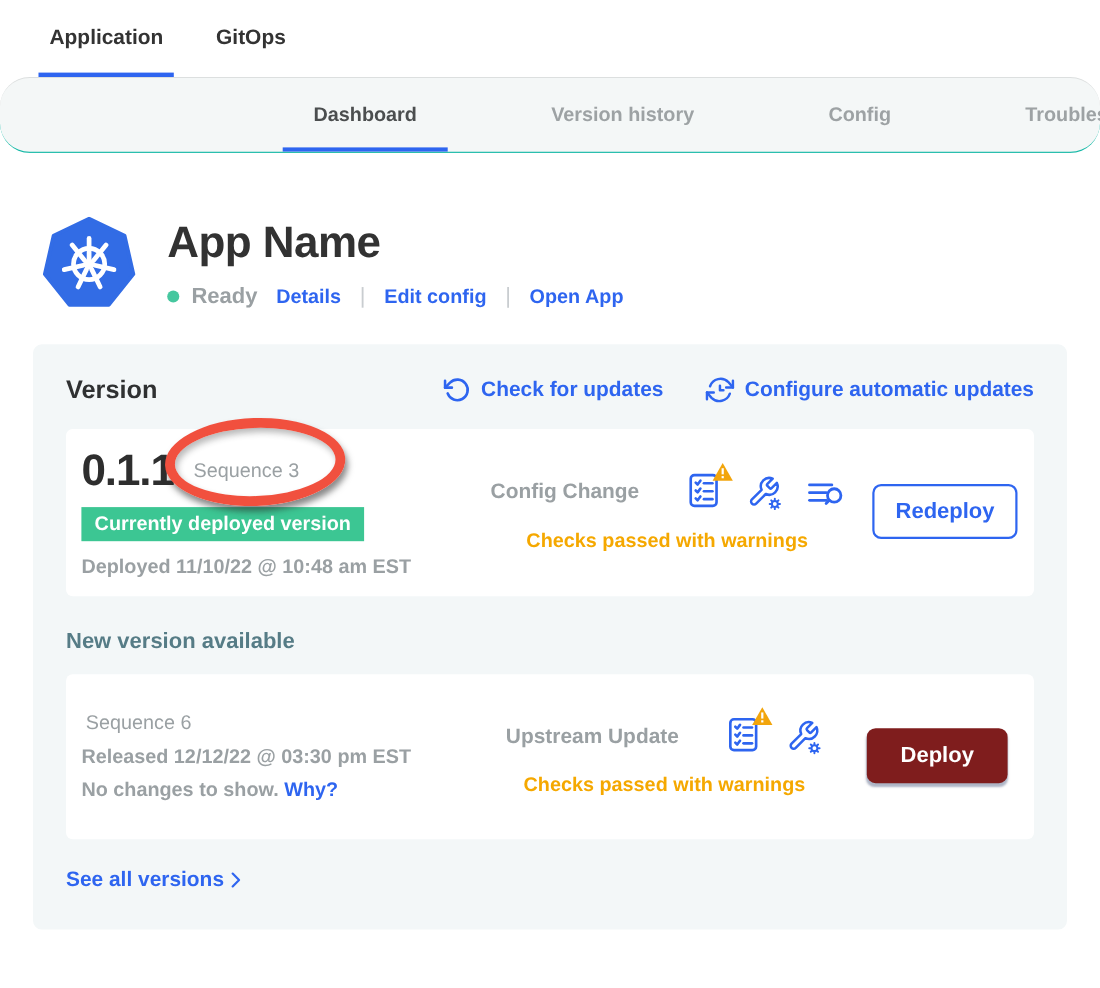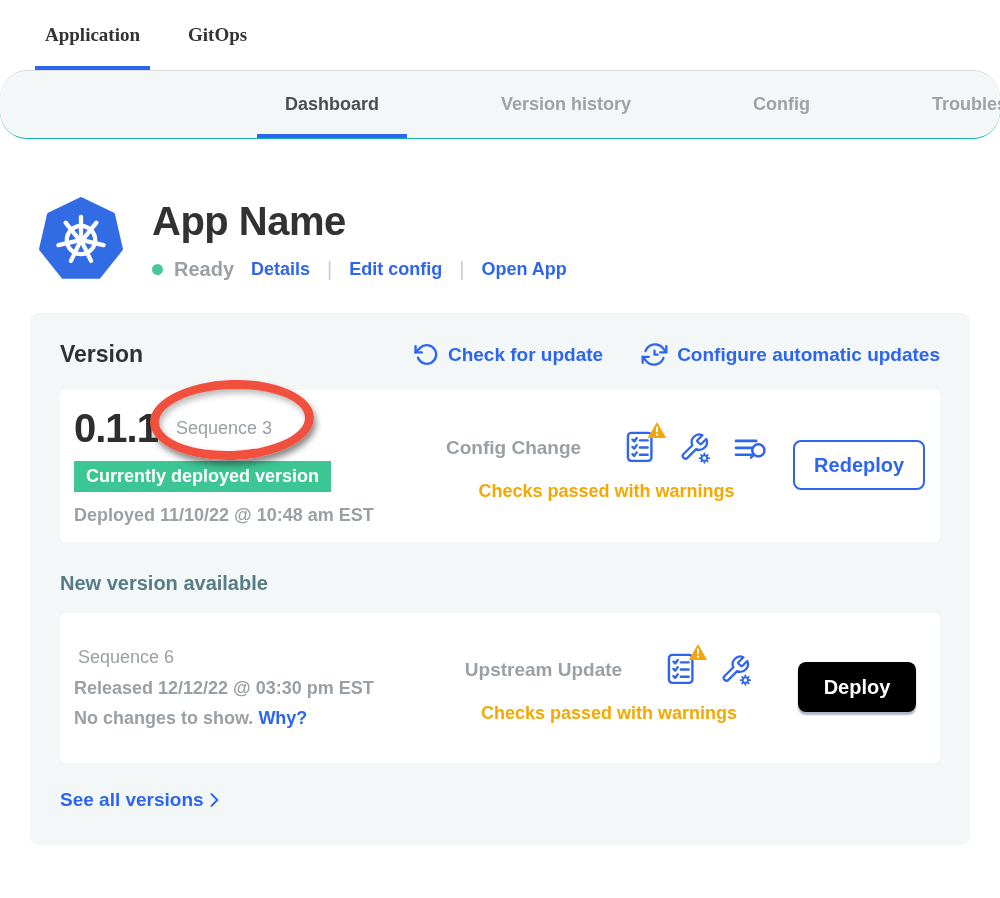--- a/index.html
+++ b/index.html
@@ -16,21 +16,21 @@
   html,body{background:#fff;}
   body{
     width:1000px;height:898px;overflow:hidden;
     font-family:"Liberation Sans","DejaVu Sans",sans-serif;
     color:var(--dark);
   }
 
   
   .topnav{height:70px;display:flex;align-items:center;padding-left:45px;gap:48px;background:#fff;}
   .topnav-item{position:relative;height:100%;display:flex;align-items:center;
-    font-size:19px;font-weight:700;color:#333;cursor:pointer;white-space:nowrap;font-family:Liberation Serif, serif;}
+    font-size:19px;font-weight:700;color:#333;cursor:pointer;white-space:nowrap;}
   .topnav-item.active::after{content:"";position:absolute;left:-10px;right:-10px;bottom:0;height:4px;background:var(--blue);}
 
   
   .subnav{height:69px;background:#f4f7f7;border-top:1px solid #dcdfdf;border-bottom:1px solid #14b8a6;
     display:flex;align-items:stretch;padding-left:285px;gap:122px;white-space:nowrap;overflow:hidden;border-radius:27px;}
   .subnav-tab{position:relative;display:flex;align-items:center;font-size:18px;font-weight:600;
     color:#9da2a4;cursor:pointer;}
   .subnav-tab.active{color:#4b4e4f;font-weight:700;}
   .subnav-tab.active::after{content:"";position:absolute;left:-28px;right:-28px;bottom:0;height:4px;background:var(--blue);}
 
@@ -65,21 +65,21 @@
 
   .vcard-right{flex:1;display:flex;align-items:center;gap:26px;}
   .checks-block{flex:1;display:flex;flex-direction:column;align-items:center;gap:13px;}
   .checks-row{display:flex;align-items:center;gap:44px;}
   .source-label{font-size:19px;font-weight:700;color:var(--gray);white-space:nowrap;}
   .icon-group{display:flex;align-items:center;gap:22px;}
   .warning-text{font-size:18px;font-weight:700;color:var(--orange);white-space:nowrap;}
 
   .btn{font-family:inherit;font-size:20px;font-weight:700;border-radius:8px;cursor:pointer;height:50px;}
   .btn-outline{width:132px;background:#fff;border:2px solid var(--blue);color:var(--blue);}
-  .btn-solid{width:118px;background:#000000;border:none;color:#fff;box-shadow:0 3px 2px rgba(20,40,90,.35);}
+  .btn-solid{width:128px;background:#7f1d1d;border:none;color:#fff;box-shadow:0 3px 2px rgba(20,40,90,.35);}
 
   .new-heading{margin-top:30px;font-size:20px;font-weight:700;color:var(--teal);}
   .see-all{margin-top:26px;display:flex;align-items:center;color:var(--blue);
     font-size:19px;font-weight:700;cursor:pointer;}
 
   
   .annotation-ellipse{position:absolute;left:90px;top:-10px;width:164px;height:80px;
     border:9px solid var(--red);border-radius:50%;transform:rotate(-2deg);
     box-shadow:2px 5px 6px rgba(40,40,40,.55), inset 2px 4px 6px rgba(40,40,40,.32);
     pointer-events:none;}
@@ -134,21 +134,21 @@
 <section class="panel">
 
   <div class="panel-head">
     <h2 class="panel-title">Version</h2>
     <div class="panel-actions">
       <div class="action-link">
         <svg width="25" height="25" viewBox="0 0 24 24" fill="none" stroke="currentColor" stroke-width="2.3" stroke-linecap="round" stroke-linejoin="round">
           <polyline points="1.5 4 1.5 10 7.5 10"></polyline>
           <path d="M3.8 15a9 9 0 1 0 2.1-9.4L1.5 10"></path>
         </svg>
-        <span>Check for update</span>
+        <span>Check for updates</span>
       </div>
       <div class="action-link">
         <svg width="27" height="27" viewBox="0 0 24 24" fill="none" stroke="currentColor" stroke-width="2" stroke-linecap="round" stroke-linejoin="round">
           <polyline points="22.5 4.5 22.5 10 17 10"></polyline>
           <polyline points="1.5 19.5 1.5 14 7 14"></polyline>
           <path d="M4 9a9 9 0 0 1 14.8-3.4L22.5 10"></path>
           <path d="M20 15a9 9 0 0 1-14.8 3.4L1.5 14"></path>
           <path d="M12 8.6v3.6h2.8"></path>
         </svg>
         <span>Configure automatic updates</span>

